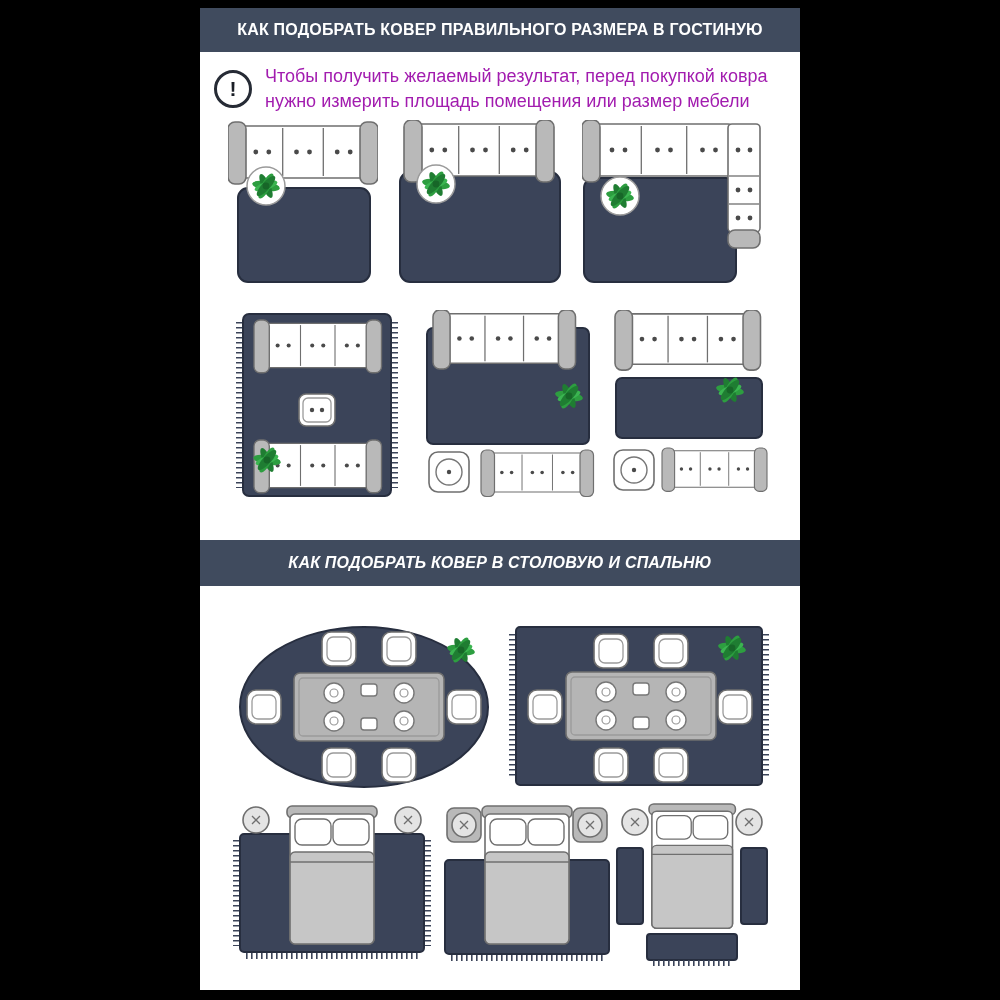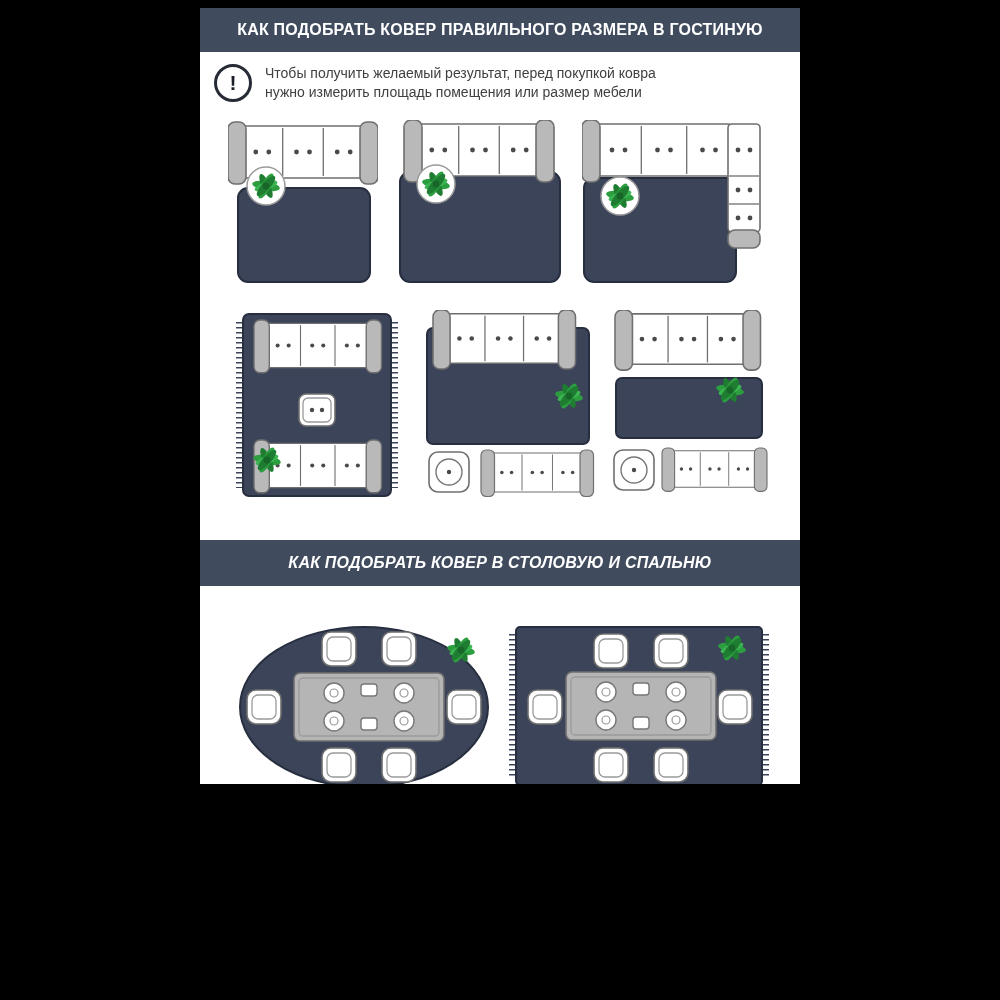--- a/index.html
+++ b/index.html
@@ -1,25 +1,25 @@
 <!DOCTYPE html>
 <html><head>
 <meta charset="utf-8">
 <style>
   html,body{margin:0;padding:0;background:#000;}
-  .page{position:relative;width:1000px;height:784px;background:#000;font-family:"Liberation Sans",sans-serif;overflow:hidden;}
+  .page{position:relative;width:1000px;height:1000px;background:#000;font-family:"Liberation Sans",sans-serif;overflow:hidden;}
   .content{position:absolute;left:200px;top:8px;width:600px;height:982px;background:#fff;}
   .section-header{position:absolute;left:0;width:600px;height:44px;background:#404b5e;color:#fff;
     display:flex;align-items:center;justify-content:center;font-weight:bold;font-size:16px;letter-spacing:.2px;text-align:center;}
   #hdr-living{top:0;}
   #hdr-dining{top:532px;height:46px;font-style:italic;}
   .note{position:absolute;top:56px;left:14px;display:flex;gap:13px;align-items:center;}
   .warn{width:32px;height:32px;border:3px solid #262b35;border-radius:50%;flex:0 0 auto;
     display:flex;align-items:center;justify-content:center;font-weight:bold;font-size:21px;color:#1b1f27;}
-  .note-text{font-size:14px;font-weight:500;color:#404040;white-space:pre-line;line-height:1.38;}
+  .note-text{font-size:18px;font-weight:500;color:#a21caf;white-space:pre-line;line-height:1.38;}
   .dgm{position:absolute;}
   
   .rug{fill:#3b4459;stroke:#272e3f;stroke-width:2;}
   .fringe{stroke:#3b4459;stroke-width:6;stroke-dasharray:1.6 3.4;fill:none;}
   .cushion{fill:#fff;stroke:#6f6f6f;stroke-width:1.6;}
   .inner{fill:none;stroke:#9a9a9a;stroke-width:1.3;}
   .arm{fill:#b9b9b9;stroke:#6f6f6f;stroke-width:1.6;}
   .dot{fill:#4a4a4a;}
   .ln{stroke:#6f6f6f;stroke-width:1.3;fill:none;}
   .tabletop{fill:#b5b5b5;stroke:#6f6f6f;stroke-width:1.6;}

